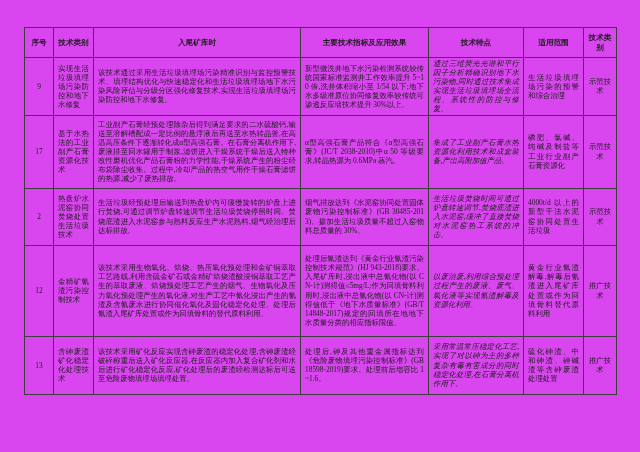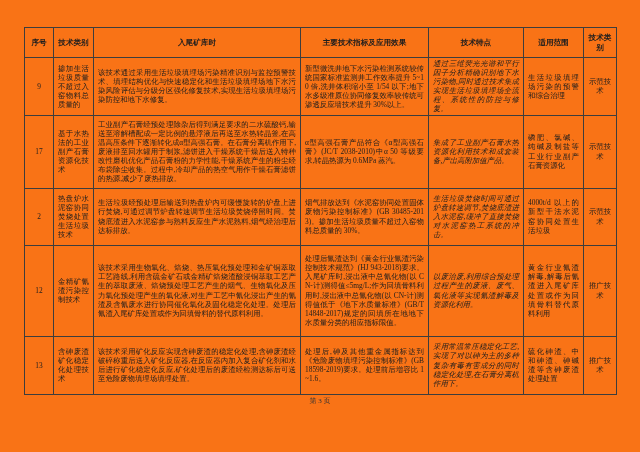--- a/index.html
+++ b/index.html
@@ -2,21 +2,21 @@
 <html lang="zh"><head>
 <meta charset="utf-8">
 <style>
   html,body{margin:0;padding:0;}
   body{
     width:640px;height:452px;background:#ffffff;
     font-family:"Liberation Serif","DejaVu Serif",serif;
     color:#1e1e1e;
     -webkit-font-smoothing:antialiased;
   }
-  .page{position:relative;width:640px;height:452px;background:#f97316;overflow:hidden;}
+  .page{position:relative;width:640px;height:452px;background:#d946ef;overflow:hidden;}
   table.tech{
     position:absolute;left:24px;top:27px;width:592px;
     border-collapse:collapse;table-layout:fixed;
   }
   table.tech th,table.tech td{
     border:1px solid #3d3d3d;
     font-size:7.4px;line-height:9.1px;
     vertical-align:middle;
     padding:1px 4px;
     word-break:break-all;
@@ -65,21 +65,21 @@
         <th>入尾矿库时</th>
         <th>主要技术指标及应用效果</th>
         <th>技术特点</th>
         <th>适用范围</th>
         <th>技术类别</th>
       </tr>
     </thead>
     <tbody>
       <tr class="h-r0">
         <td class="c-no">9</td>
-        <td class="c-name">掺加生活垃圾质量不超过入窑物料总质量的</td>
+        <td class="c-name">实现生活垃圾填埋场污染防控和地下水修复</td>
         <td class="c-process">该技术通过采用生活垃圾填埋场污染精准识别与监控预警技术、填埋结构优化与快速稳定化和生活垃圾填埋场地下水污染风险评估与分级分区强化修复技术,实现生活垃圾填埋场污染防控和地下水修复。</td>
         <td class="c-ind">新型微洗井地下水污染检测系统较传统国家标准监测井工作效率提升 5~10 倍,洗井体积缩小至 1/54 以下;地下水多级准原位协同修复效率较传统可渗透反应墙技术提升 30%以上。</td>
         <td class="c-feat">通过三维荧光光谱和平行因子分析精确识别地下水污染物,同时通过技术集成实现生活垃圾填埋场全流程、系统性的防控与修复。</td>
         <td class="c-scope">生活垃圾填埋场污染的预警和综合治理</td>
         <td class="c-cat">示范技术</td>
       </tr>
       <tr class="h-r1">
         <td class="c-no">17</td>
         <td class="c-name">基于水热法的工业副产石膏资源化技术</td>
         <td class="c-process">工业副产石膏经预处理除杂后得到满足要求的二水硫酸钙,输送至溶解槽配成一定比例的悬浮液后再送至水热转晶釜,在高温高压条件下逐渐转化成α型高强石膏。在石膏分离机作用下,废液排至回水罐用于制浆,滤饼进入干燥系统干燥后送入特种改性磨机优化产品石膏粉的力学性能,干燥系统产生的粉尘经布袋除尘收集。过程中,冷却产品的热空气用作干燥石膏滤饼的热源,减少了废热排放。</td>
@@ -111,15 +111,14 @@
         <td class="c-name">含砷废渣矿化稳定化处理技术</td>
         <td class="c-process">该技术采用矿化反应实现含砷废渣的稳定化处理,含砷废渣经破碎称重后送入矿化反应器,在反应器内加入复合矿化剂和水后进行矿化稳定化反应,矿化处理后的废渣经检测达标后可送至危险废物填埋场填埋处置。</td>
         <td class="c-ind">处理后,砷及其他重金属指标达到《危险废物填埋污染控制标准》(GB 18598-2019)要求。处理前后增容比 1~1.6。</td>
         <td class="c-feat">采用常温常压稳定化工艺,实现了对以砷为主的多种复杂有毒有害成分的同时稳定化处理,在石膏分离机作用下。</td>
         <td class="c-scope">硫化砷渣、中和砷渣、砷碱渣等含砷废渣处理处置</td>
         <td class="c-cat">推广技术</td>
       </tr>
     </tbody>
   </table>
 
-  <div class="footer">第 3 页</div>
 
 </div>
 
 </body></html>

